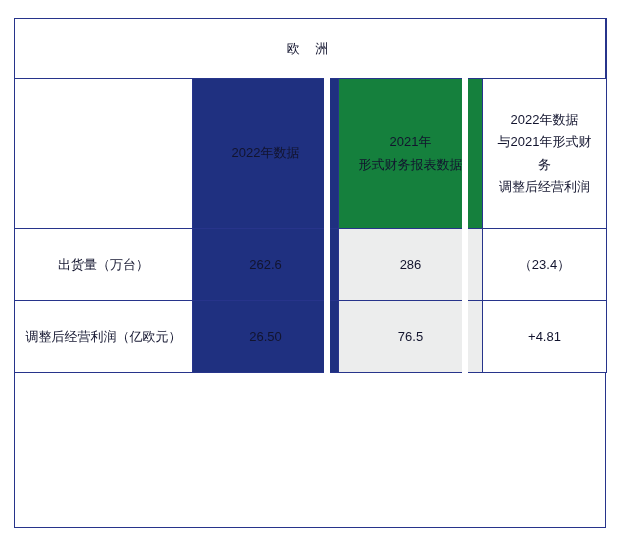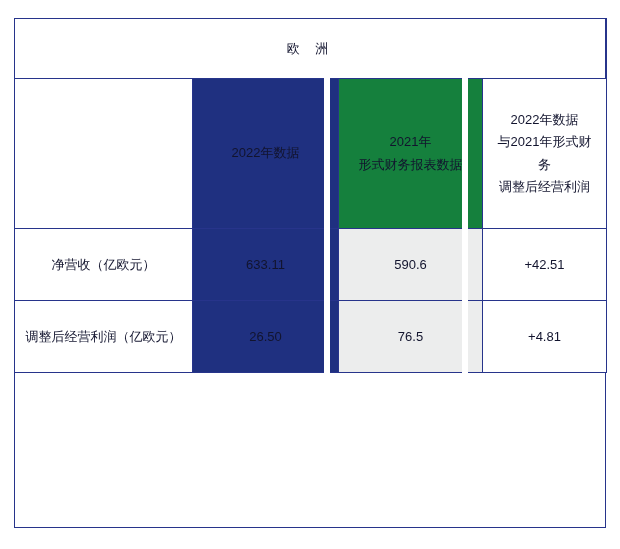--- a/index.html
+++ b/index.html
@@ -159,27 +159,27 @@
           <div>2021年</div>
           <div>形式财务报表数据</div>
         </td>
         <td class="hdr-cmp">
           <div>2022年数据</div>
           <div>与2021年形式财务</div>
           <div>调整后经营利润</div>
         </td>
       </tr>
 
+      <tr class="data-row">
+        <td class="lbl">出货量（万台）</td>
+        <td class="v2022">262.6</td>
+        <td class="v2021">286</td>
+        <td class="vcmp">（23.4）</td>
+      </tr>
 
-      <tr class="data-row">
-        <td class="lbl">净营收（亿欧元）</td>
-        <td class="v2022">633.11</td>
-        <td class="v2021">590.6</td>
-        <td class="vcmp">+42.51</td>
-      </tr>
 
       <tr class="data-row">
         <td class="lbl">调整后经营利润（亿欧元）</td>
         <td class="v2022">26.50</td>
         <td class="v2021">76.5</td>
         <td class="vcmp">+4.81</td>
       </tr>
 
     </tbody>
   </table>

